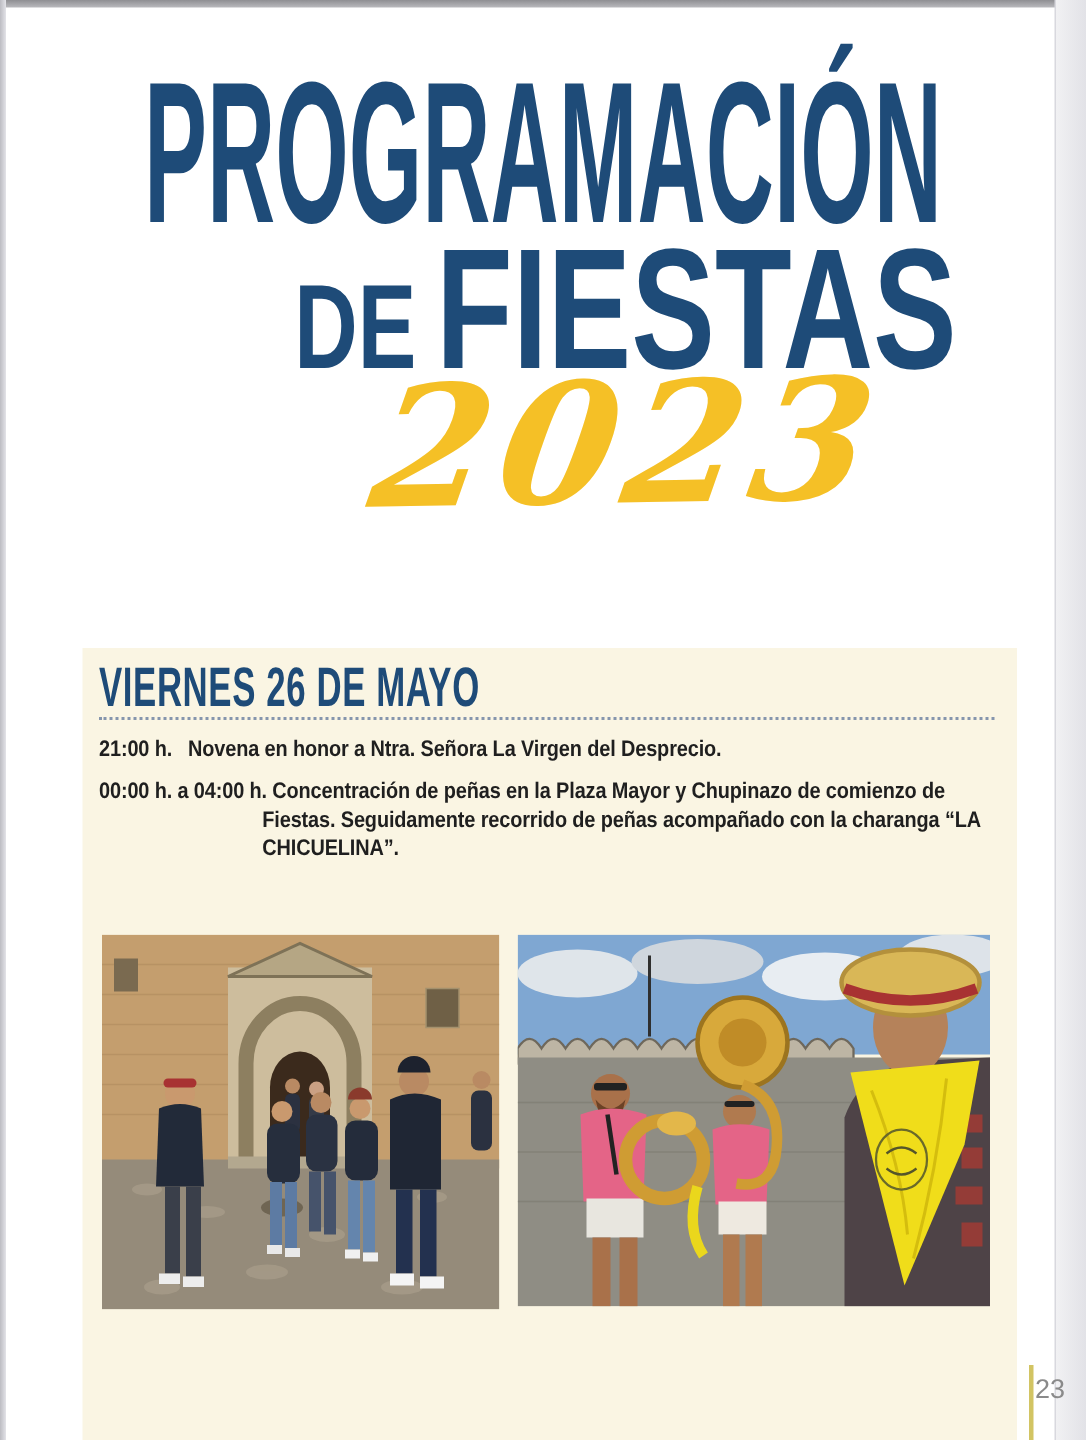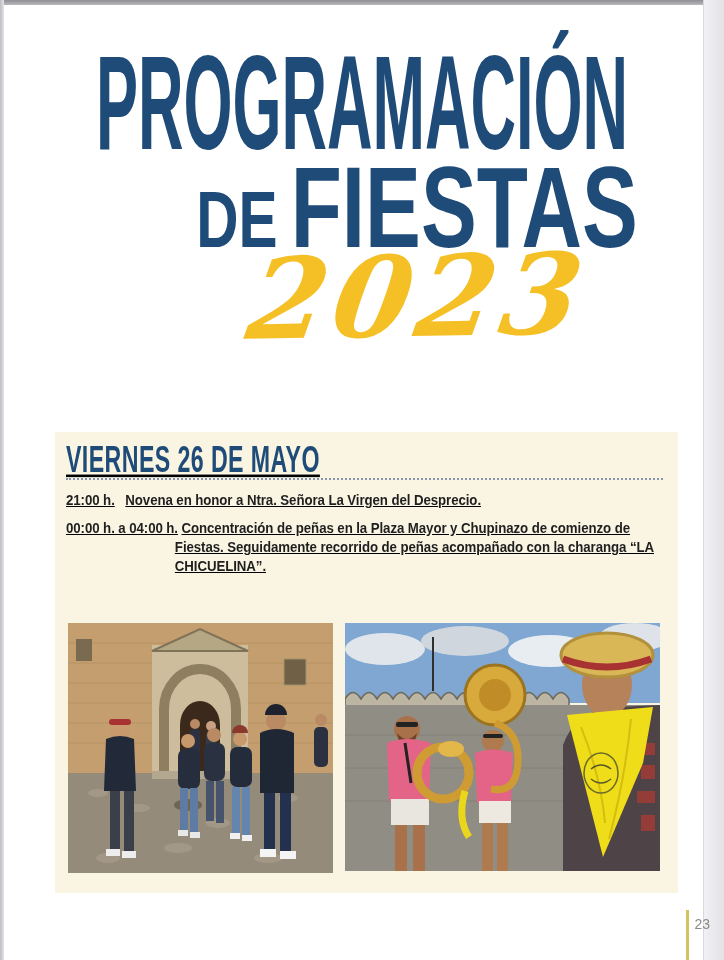--- a/index.html
+++ b/index.html
@@ -30,22 +30,22 @@
   .title-line2 .de{font-size:63px;margin-right:14px;}
   .title-year{
     position:absolute;right:146px;top:238px;white-space:nowrap;
     font-family:"DejaVu Serif",serif;font-style:italic;font-weight:700;
     font-size:112px;line-height:112px;letter-spacing:6px;color:#f5c026;
     transform:skewX(-10deg) rotate(-1deg);transform-origin:bottom right;
   }
 
   
   .panel{
-    position:absolute;left:55px;top:432px;width:623px;height:461px;
-    background:#faf5e3;box-sizing:border-box;padding:8px 11px;text-decoration:underline;
+    position:absolute;left:55px;top:432px;width:623px;height:529px;
+    background:#faf5e3;box-sizing:border-box;padding:8px 11px;
   }
   .day-heading{
     margin:0 0 8px 0;font-weight:700;font-size:29px;line-height:30px;
     color:#1e4b78;white-space:nowrap;letter-spacing:0.5px;
     transform:scale(0.80,1.28);transform-origin:left top;display:block;
   }
   .dotted-divider{
     height:0;border-bottom:2px dotted #8595ad;margin:0 0 10px 0;width:597px;
   }
   .events-wrap{
@@ -58,21 +58,21 @@
   .event.first .time{margin-right:12px;}
 
   
   .photo{position:absolute;overflow:hidden;}
   .photo svg{display:block;width:100%;height:100%;}
   .photo-left{left:13px;top:191px;width:265px;height:250px;}
   .photo-right{left:290px;top:191px;width:315px;height:248px;}
 
   
   .pagenum-tick{position:absolute;left:686px;top:910px;width:3px;height:50px;background:#d2c463;}
-  .pagenum{position:absolute;right:14px;top:916px;font-size:14px;color:#8a8a8a;font-weight:400;}
+  .pagenum{position:absolute;right:14px;top:916px;font-size:18px;color:#8a8a8a;font-weight:400;}
 </style>
 </head>
 <body>
 
 <div class="page">
   <div class="edge-top"></div>
   <div class="edge-left"></div>
   <div class="edge-right"></div>
 
   <div class="title-line1">PROGRAMACIÓN</div>

